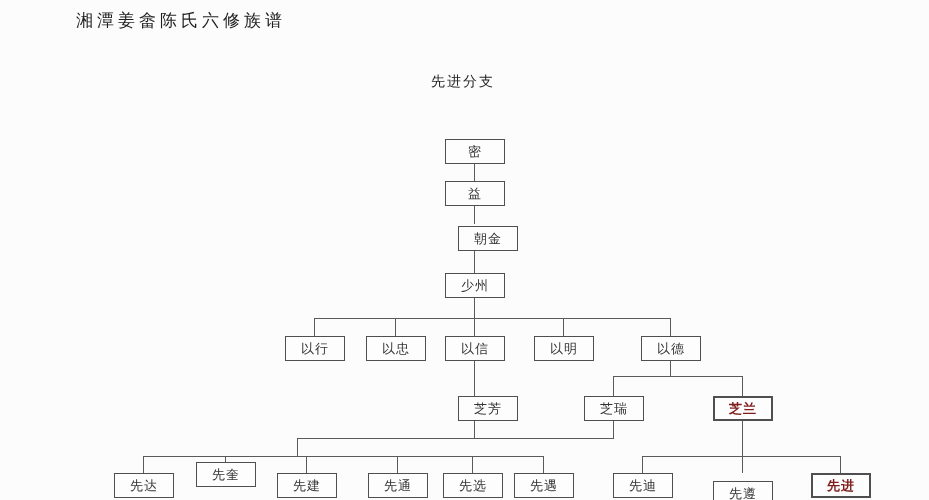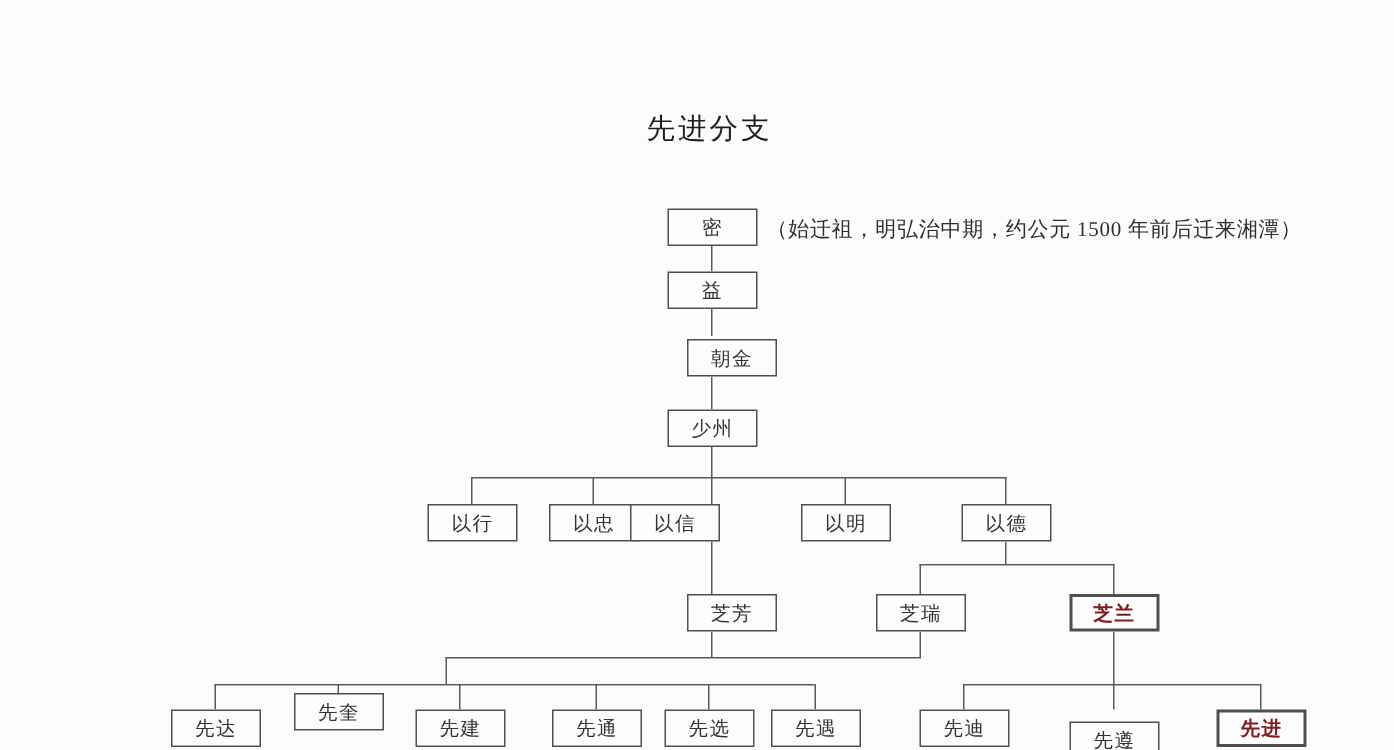--- a/index.html
+++ b/index.html
@@ -9,21 +9,21 @@
     font-family:"Liberation Serif","DejaVu Serif",serif;
     color:#2a2a2a;
   }
   #canvas{position:absolute;inset:0;width:929px;height:500px;}
   .doc-title{
     position:absolute;left:76px;top:9px;
     font-size:17px;letter-spacing:4px;color:#1e1e1e;white-space:nowrap;
   }
   .branch-title{
     position:absolute;left:431px;top:73px;
-    font-size:19px;letter-spacing:2px;color:#1e1e1e;white-space:nowrap;
+    font-size:14px;letter-spacing:2px;color:#1e1e1e;white-space:nowrap;
   }
   .tree-title{
     position:absolute;left:428px;top:103px;
     font-size:19px;letter-spacing:1px;color:#1e1e1e;white-space:nowrap;
   }
   .founder-note{
     position:absolute;left:511px;top:144px;
     font-size:14px;letter-spacing:.5px;color:#2e2e2e;white-space:nowrap;
   }
   .node{
@@ -39,22 +39,22 @@
   }
   .hline,.vline{position:absolute;background:#5a5a5a;}
   .hline{height:1px;}
   .vline{width:1px;}
 </style>
 </head>
 <body>
 
 <div id="canvas">
 
+  <div class="doc-title">湘潭姜畲陈氏六修族谱</div>
   <div class="branch-title">先进分支</div>
-  <div class="founder-note">（始迁祖，明弘治中期，约公元 1500 年前后迁来湘潭）</div>
 
   <div class="vline" style="left:474px;top:164px;height:17px"></div>
   <div class="vline" style="left:474px;top:206px;height:18px"></div>
   <div class="vline" style="left:474px;top:251px;height:22px"></div>
   <div class="vline" style="left:474px;top:298px;height:20px"></div>
 
   <div class="hline" style="left:314px;top:318px;width:357px"></div>
   <div class="vline" style="left:314px;top:318px;height:18px"></div>
   <div class="vline" style="left:395px;top:318px;height:18px"></div>
   <div class="vline" style="left:474px;top:318px;height:18px"></div>
@@ -86,21 +86,21 @@
   <div class="vline" style="left:742px;top:456px;height:17px"></div>
   <div class="vline" style="left:840px;top:456px;height:17px"></div>
 
   <div class="node" style="left:445px;top:139px">密</div>
   <div class="node" style="left:445px;top:181px">益</div>
   <div class="node" style="left:458px;top:226px">朝金</div>
   <div class="node" style="left:445px;top:273px">少州</div>
 
   <div class="node" style="left:285px;top:336px">以行</div>
   <div class="node" style="left:366px;top:336px">以忠</div>
-  <div class="node" style="left:420px;top:336px">以信</div>
+  <div class="node" style="left:445px;top:336px">以信</div>
   <div class="node" style="left:534px;top:336px">以明</div>
   <div class="node" style="left:641px;top:336px">以德</div>
 
   <div class="node" style="left:458px;top:396px">芝芳</div>
   <div class="node" style="left:584px;top:396px">芝瑞</div>
   <div class="node bold" style="left:713px;top:396px">芝兰</div>
 
   <div class="node" style="left:114px;top:473px">先达</div>
   <div class="node" style="left:196px;top:462px">先奎</div>
   <div class="node" style="left:277px;top:473px">先建</div>

